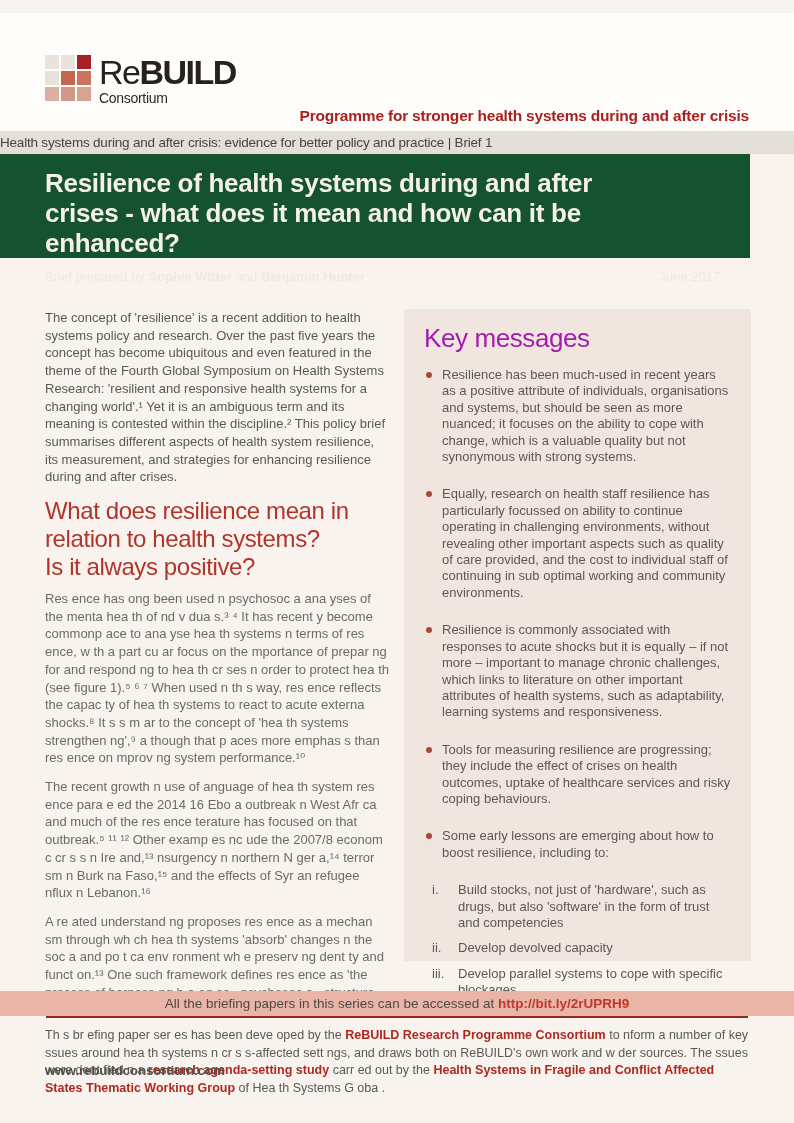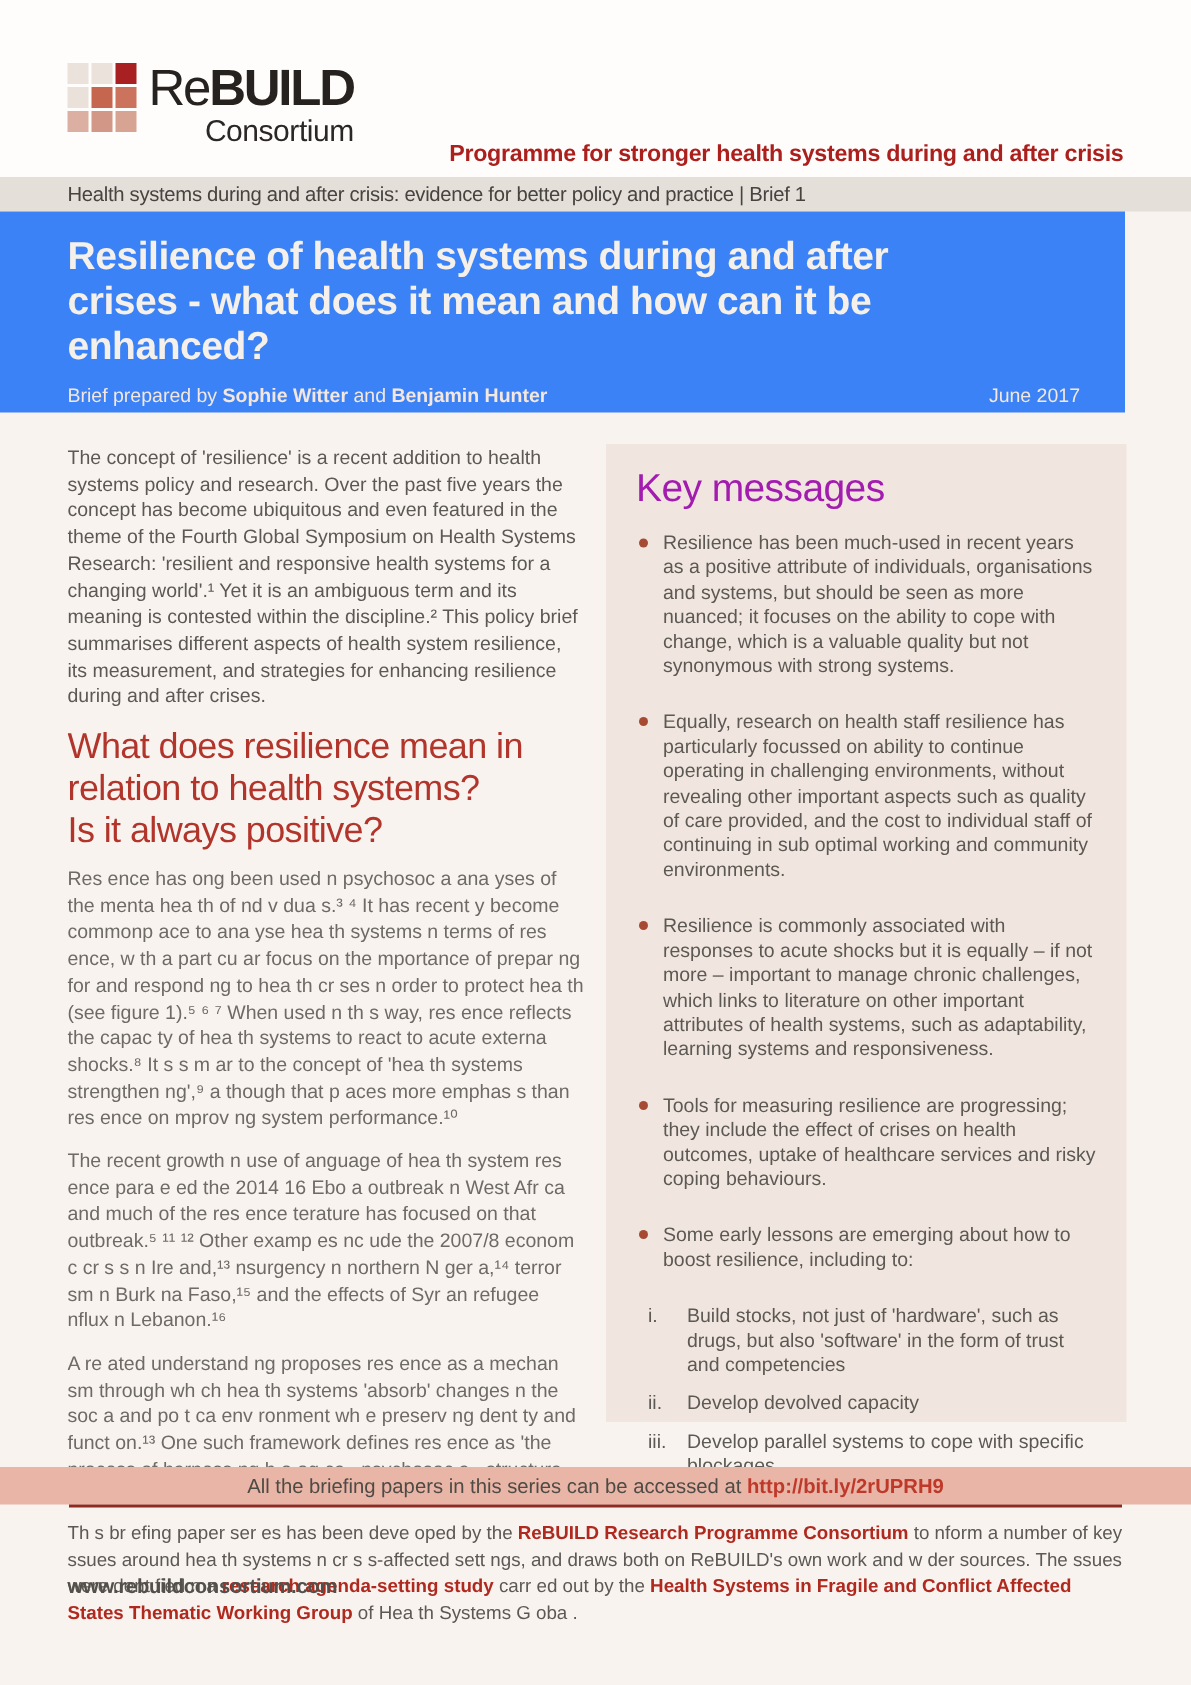--- a/index.html
+++ b/index.html
@@ -3,41 +3,41 @@
 <meta charset="utf-8">
 <style>
   html,body{margin:0;padding:0;}
   body{
     width:794px;height:1123px;position:relative;
     background:#f8f3ef;
     font-family:"Liberation Sans","DejaVu Sans",sans-serif;
     -webkit-font-smoothing:antialiased;
     overflow:hidden;
   }
-  .page{position:absolute;inset:0;}
+  .page{position:absolute;inset:0;margin-top:13px;}
 
   
   .header{position:absolute;top:0;left:0;right:0;height:118px;background:#fefdfb;}
   .logo{position:absolute;left:45px;top:42px;display:flex;align-items:flex-start;}
   .logo-grid{display:grid;grid-template-columns:repeat(3,14px);grid-auto-rows:14px;gap:2px;margin-right:8px;}
   .logo-grid div{width:14px;height:14px;}
   .logo-text{line-height:1;}
   .logo-brand{font-size:34px;letter-spacing:-1.5px;color:#262220;}
   .logo-brand .re{font-weight:400;}
   .logo-brand .build{font-weight:800;}
-  .logo-sub{font-size:20px;color:#2b2725;margin-top:2px;letter-spacing:-0.3px;text-align:right;}
+  .logo-sub{font-size:14px;color:#2b2725;margin-top:2px;letter-spacing:-0.3px;}
   .tagline{position:absolute;right:45px;top:94px;font-size:15.5px;font-weight:bold;color:#ab1f1d;letter-spacing:-0.2px;}
 
   
   .series-bar{position:absolute;top:118px;left:0;right:0;height:23px;background:#e4dfd9;
-    display:flex;align-items:center;padding-left:45px;box-sizing:border-box;}
+    display:flex;align-items:center;box-sizing:border-box;}
   .series-bar span{font-size:13.5px;color:#47433f;letter-spacing:-0.2px;}
 
   
-  .title-block{position:absolute;top:141px;left:0;width:750px;height:134px;background:#3b82f6;box-sizing:border-box;padding:14px 28px 16px 45px;}
+  .title-block{position:absolute;top:141px;left:0;width:750px;height:104px;background:#14532d;box-sizing:border-box;padding:14px 28px 16px 45px;}
   .title-block h1{margin:0;font-size:26px;line-height:30px;font-weight:bold;color:#f6f0ea;
     letter-spacing:-0.3px;white-space:pre-line;}
   .title-meta{display:flex;justify-content:space-between;margin-top:11px;font-size:13px;color:#f3e7e0;}
   .title-meta .date{margin-right:2px;}
 
   
   .content{position:absolute;top:283px;left:0;right:0;display:flex;gap:14px;padding:13px 44px 0 45px;box-sizing:border-box;}
   .col-left{flex:0 0 345px;max-height:695px;overflow:hidden;}
   .body-text{font-size:13px;line-height:17.7px;color:#5c5853;margin:0 0 11px;}
   .body-text.degraded{color:#6e6a65;}

